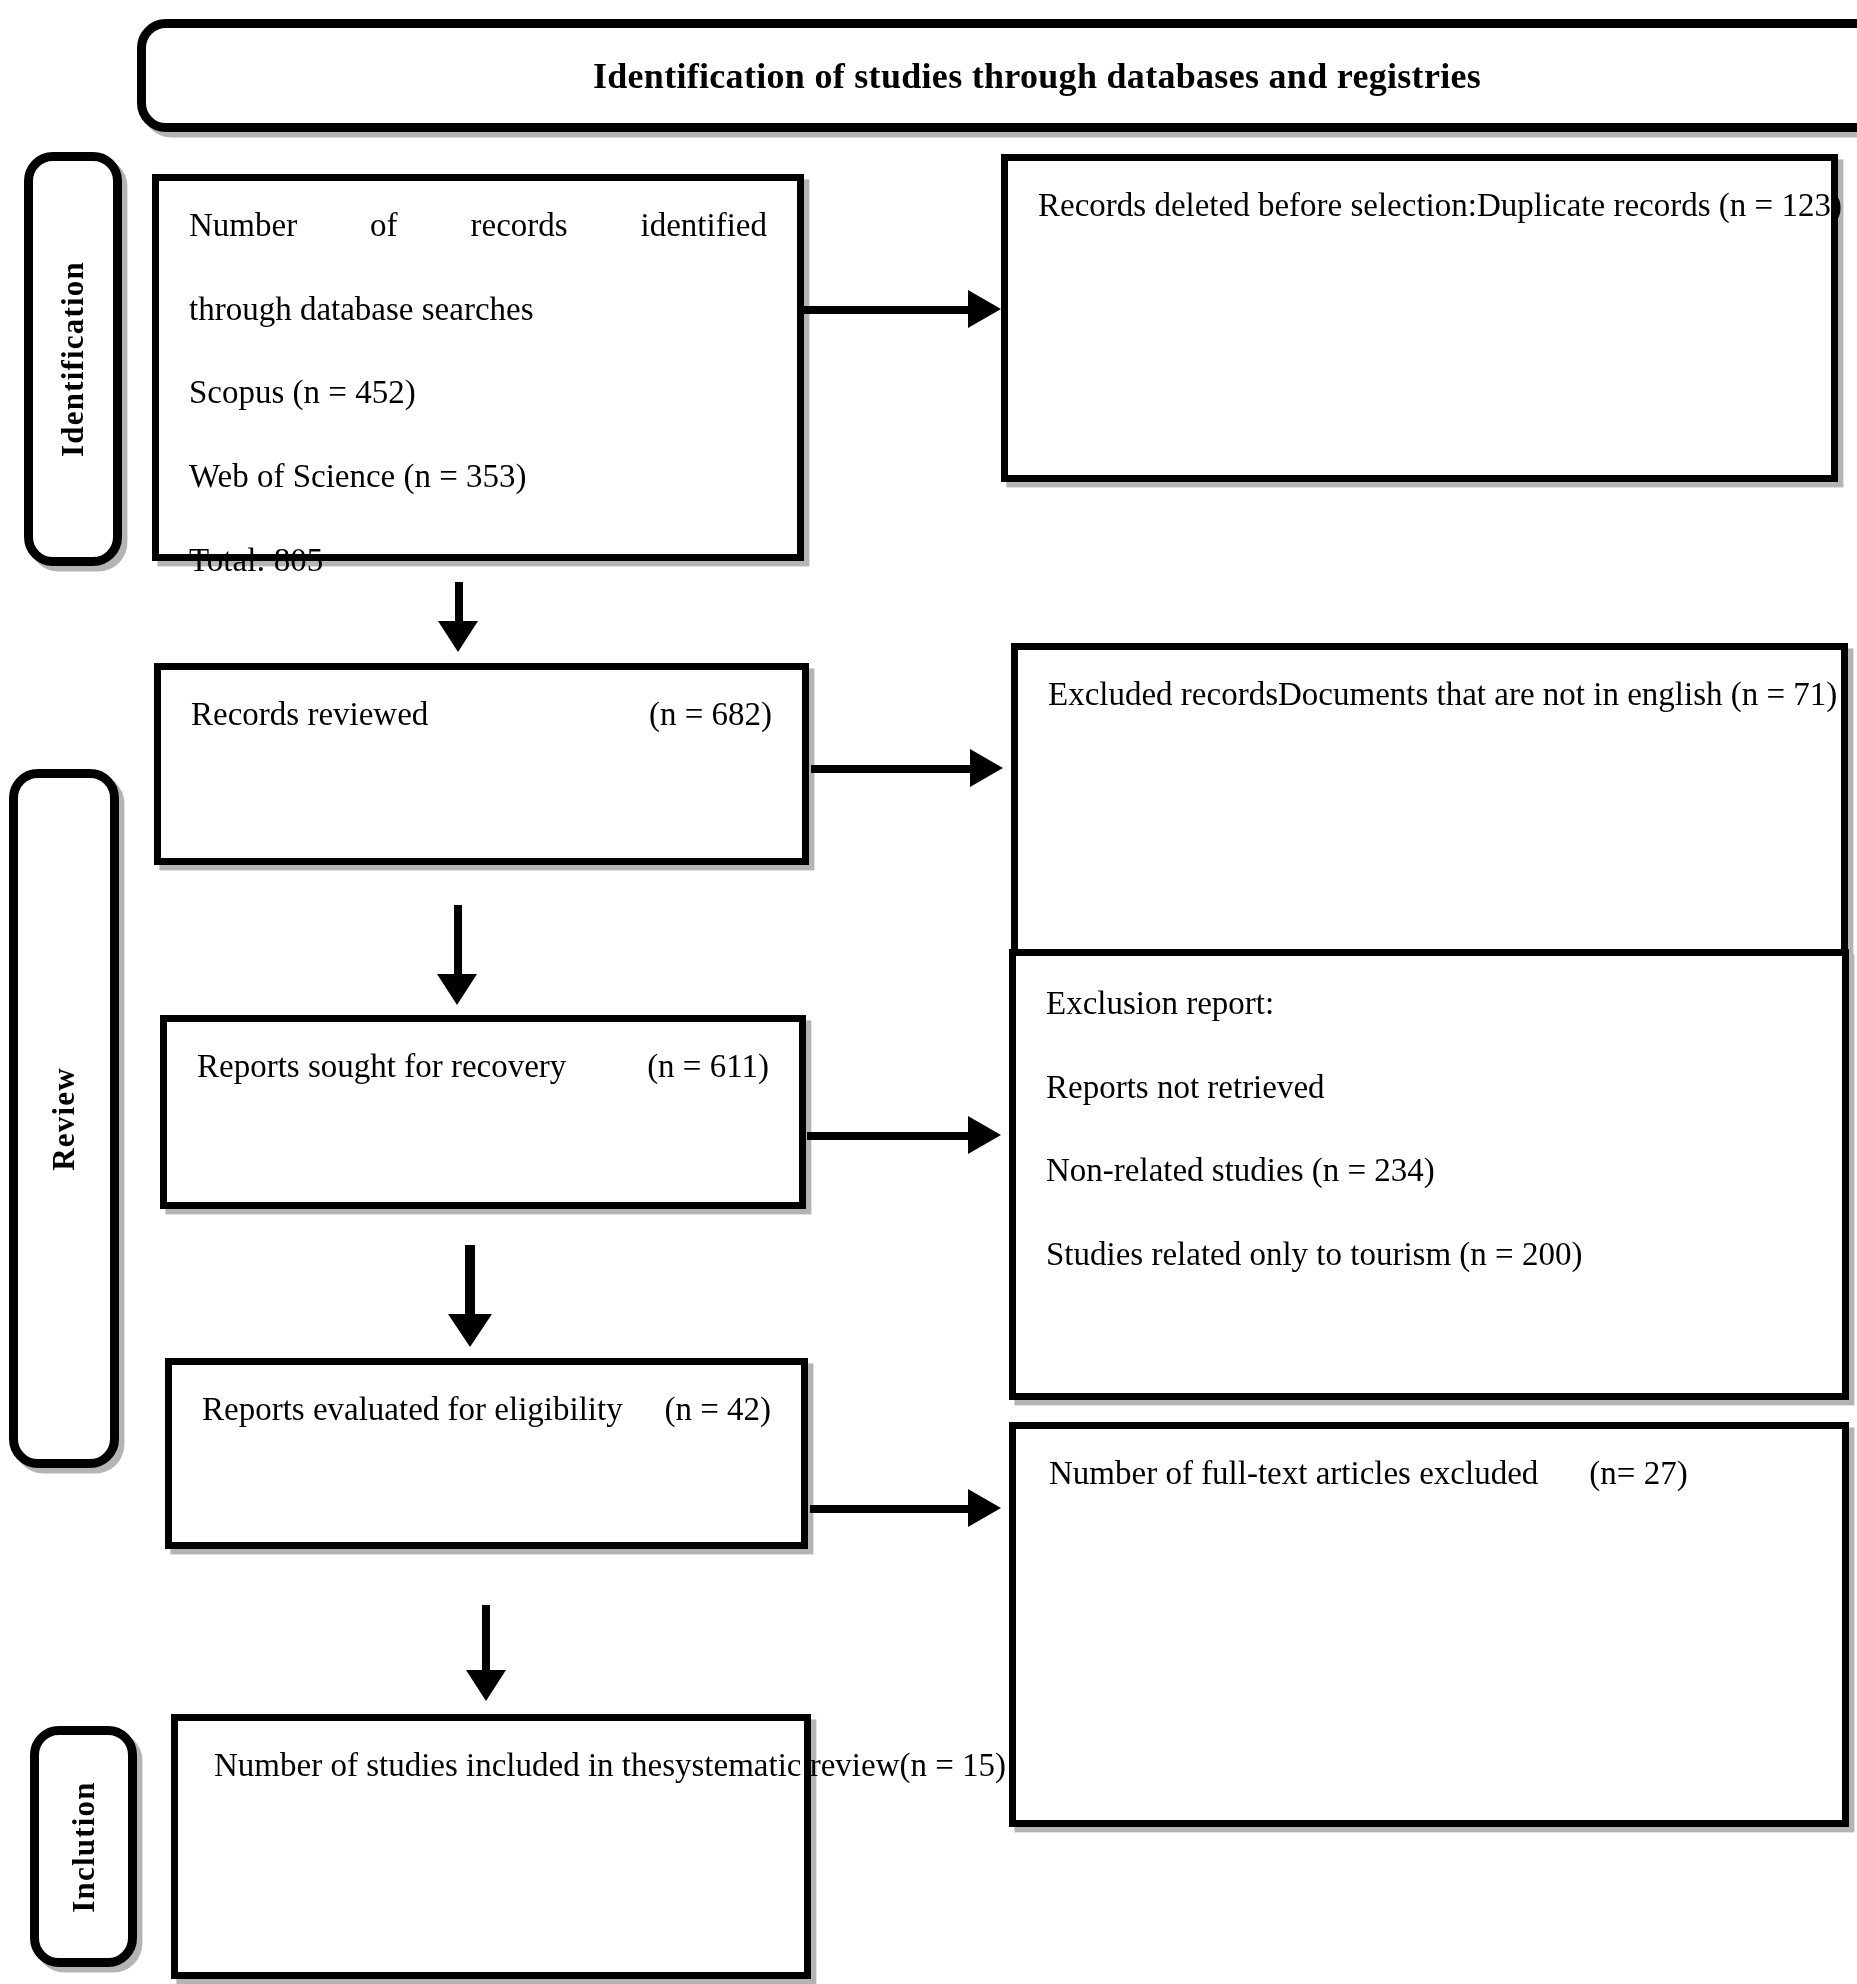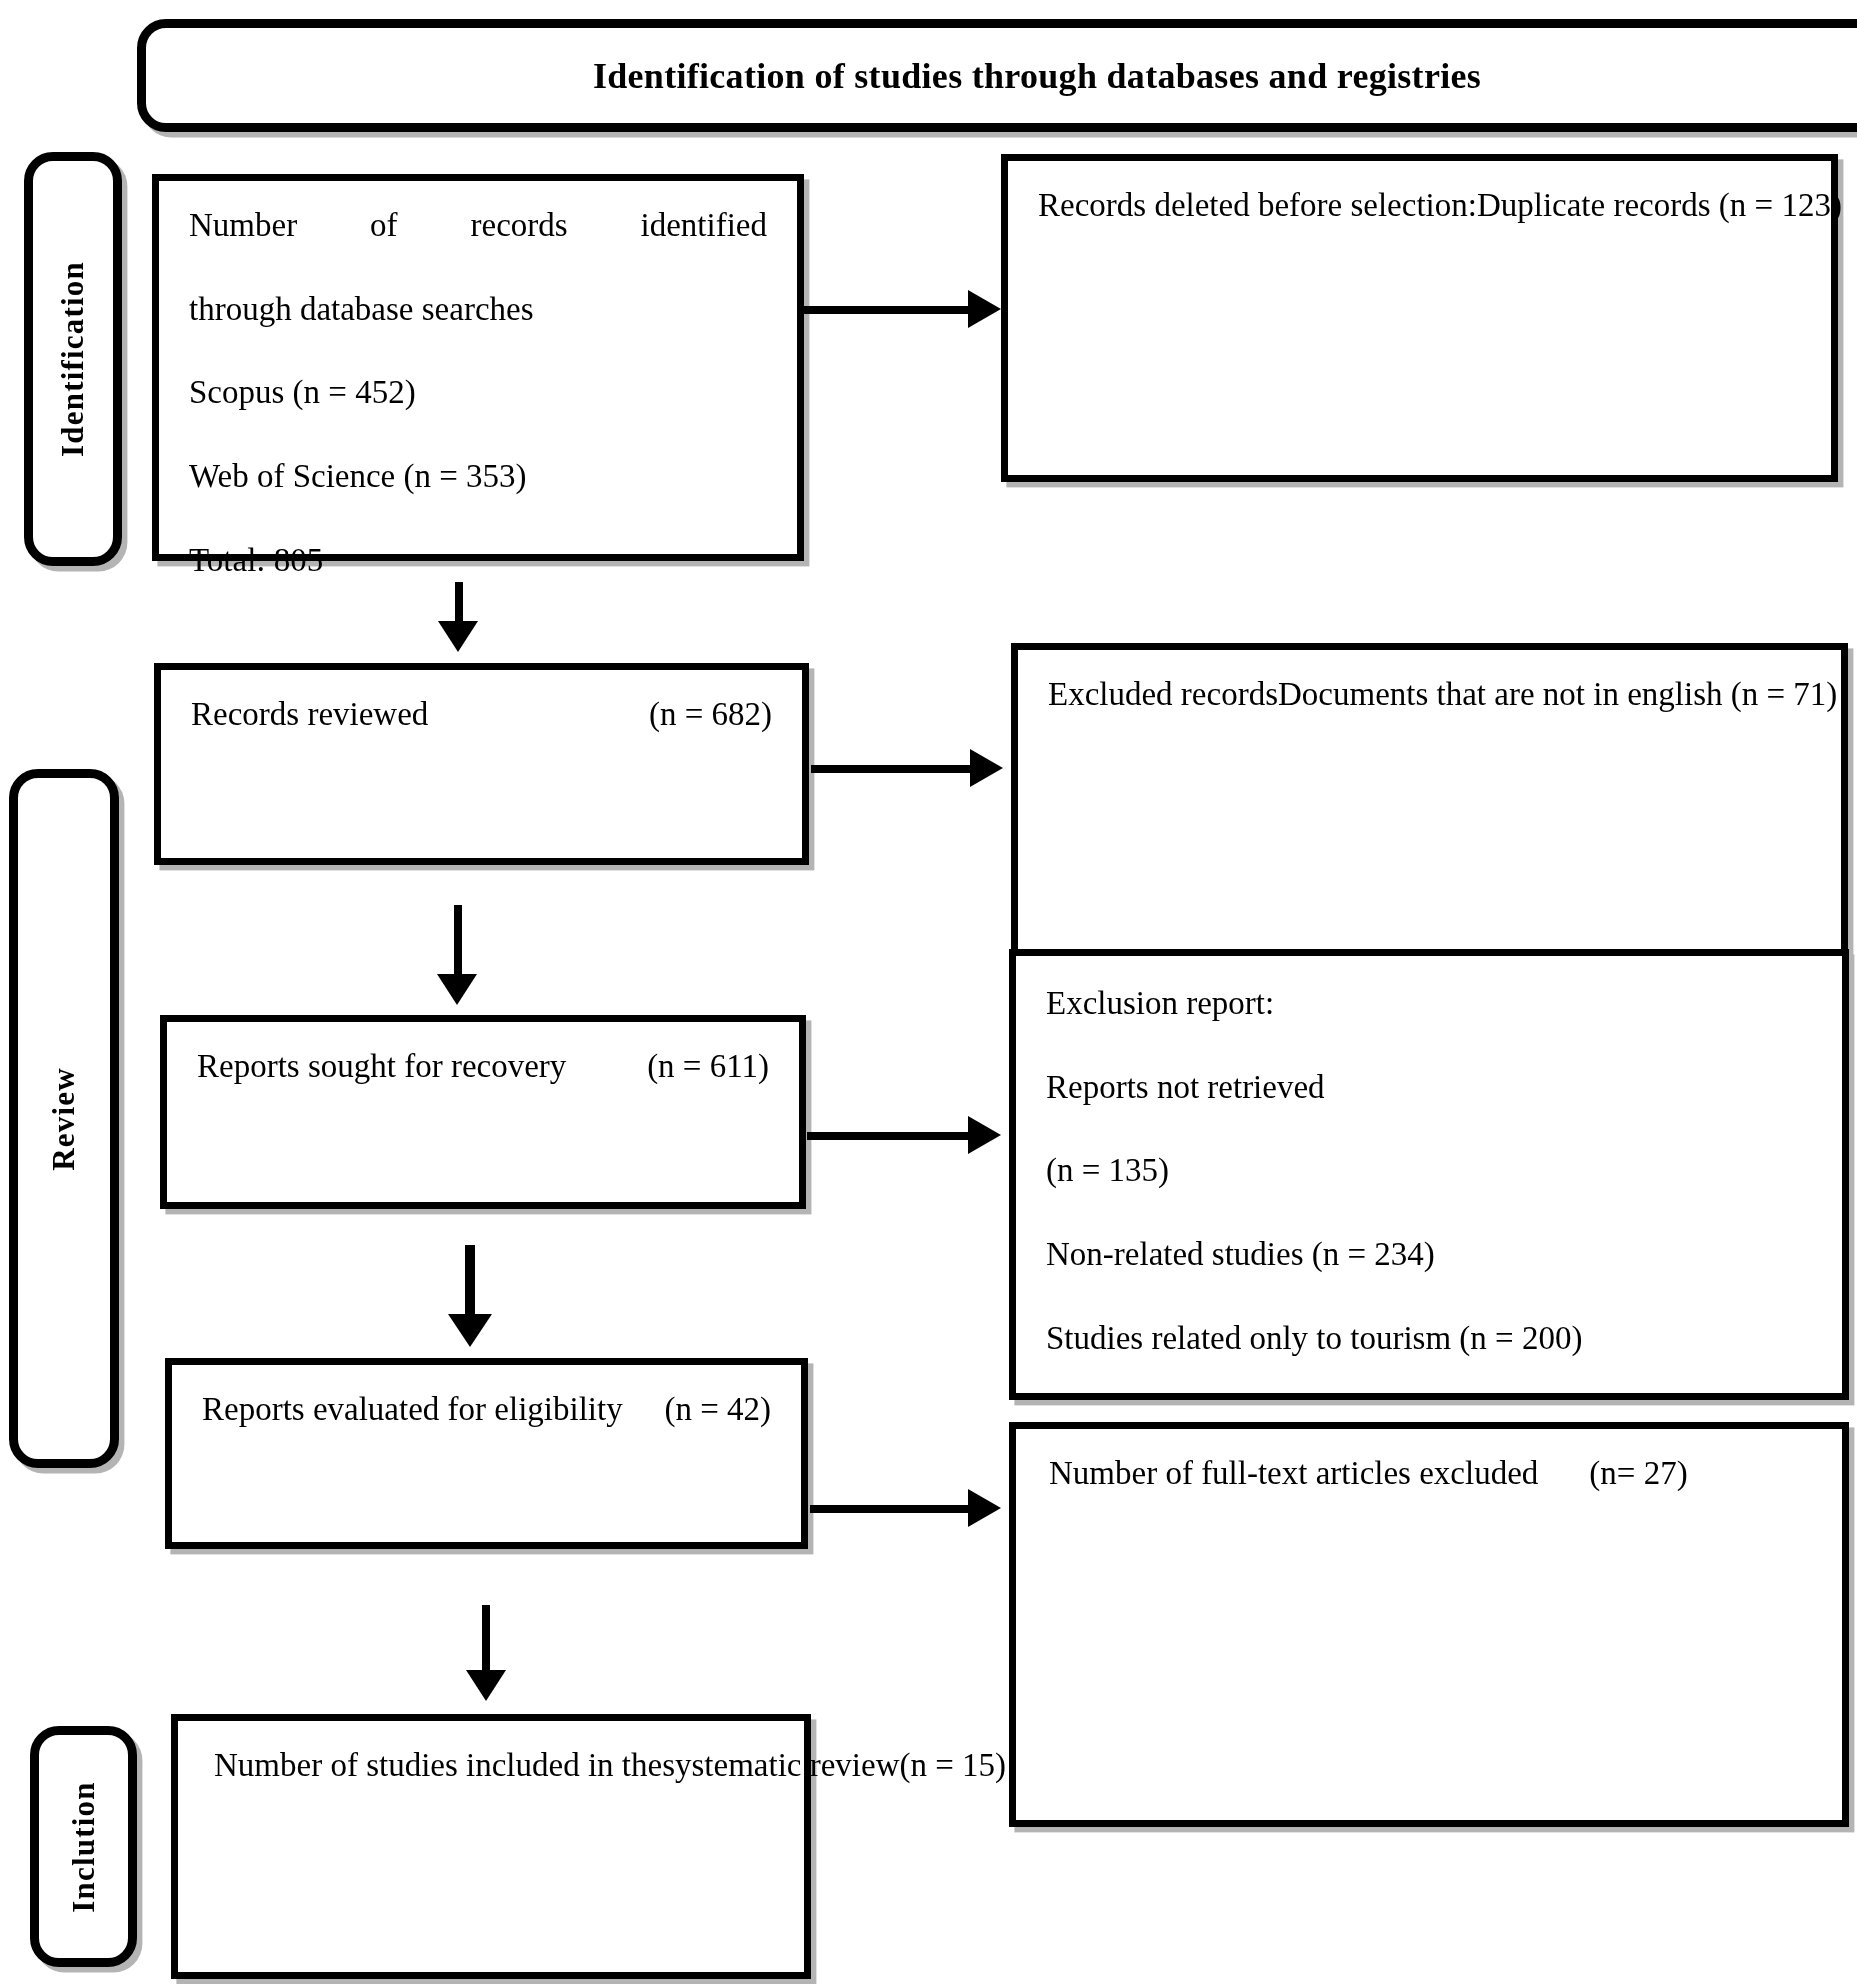--- a/index.html
+++ b/index.html
@@ -149,21 +149,20 @@
   </div>
 
   <div class="box flow-box vcenter" style="left:1011px; top:643px; width:837px; height:328px;">
     <div class="bline">Excluded records</div>
     <div class="bline">Documents that are not in english (n = 71)</div>
   </div>
 
   <div class="box flow-box" style="left:1009px; top:949px; width:840px; height:451px; padding-top:30px;">
     <div class="bline">Exclusion report:</div>
     <div class="bline">Reports not retrieved</div>
-    <div class="bline">(n = 135)</div>
     <div class="bline">Non-related studies (n = 234)</div>
     <div class="bline">Studies related only to tourism (n = 200)</div>
   </div>
 
   <div class="box flow-box vcenter" style="left:1009px; top:1422px; width:840px; height:405px; padding-left:33px; padding-right:18px;">
     <div class="bline">
       <span>Number of full-text articles excluded</span><span class="count-gap">(n= 27)</span>
     </div>
   </div>
 

